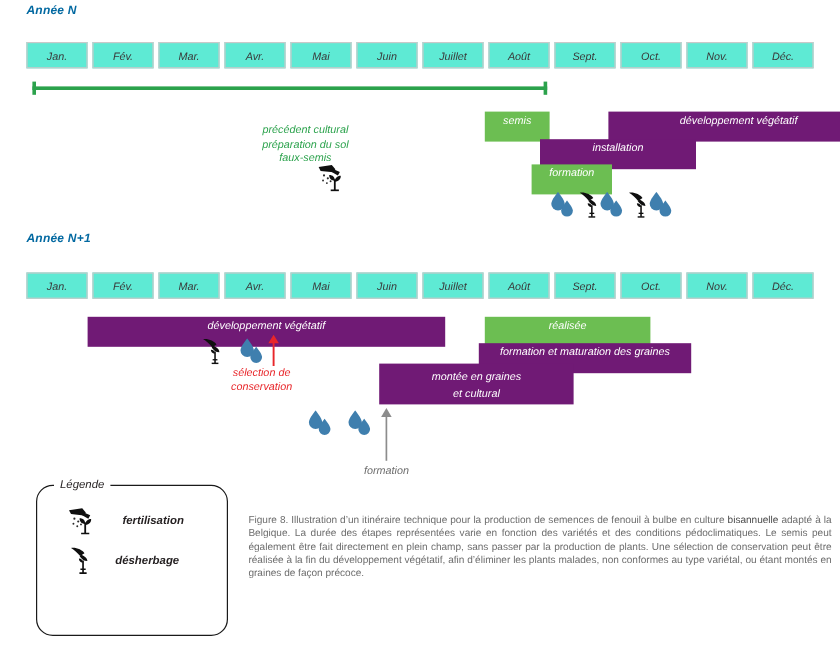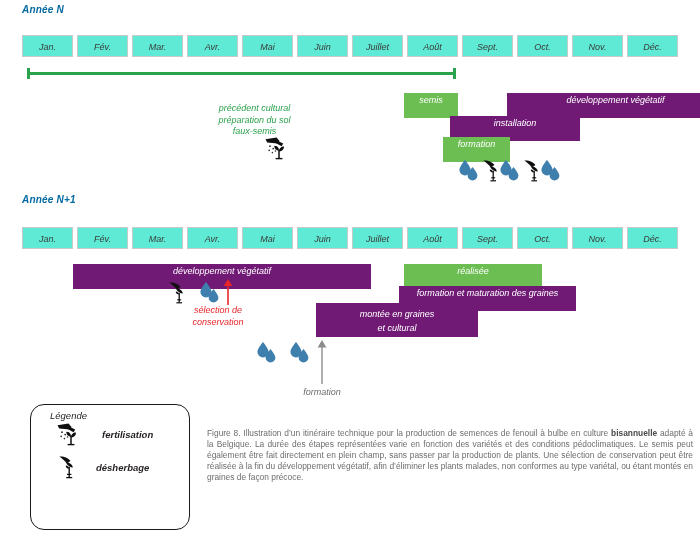--- a/index.html
+++ b/index.html
@@ -54,34 +54,34 @@
     font-size:9px;font-style:italic;color:#6d6d6d;
     text-align:center;line-height:11.5px;white-space:nowrap;
   }
 
   
   .legend-box{
     border:1.6px solid #1a1a1a;border-radius:14px;box-sizing:border-box;
   }
   .legend-label{
     position:absolute;background:#ffffff;padding:0 5px;
-    font-size:9.5px;font-style:italic;color:#231f20;white-space:nowrap;margin-top:11px;
+    font-size:9.5px;font-style:italic;color:#231f20;white-space:nowrap;
   }
   .legend-row{display:flex;align-items:center;}
   .legend-text{
     font-size:9.5px;font-style:italic;font-weight:bold;color:#231f20;
     margin-left:18px;white-space:nowrap;
   }
 
   
   .caption{
     font-size:8.4px;line-height:10.9px;color:#6d6d6d;
     text-align:justify;font-style:normal;
   }
-  .caption b{color:#4a4a4a;font-weight:bold;}
+  .caption b{color:#4a4a4a;font-weight:normal;}
 
   svg{display:block;overflow:visible;}
 </style>
 </head>
 <body>
 
 <div class="canvas">
 
   <div class="abs year-title" style="left:22px;top:4px;">Année N</div>
 

